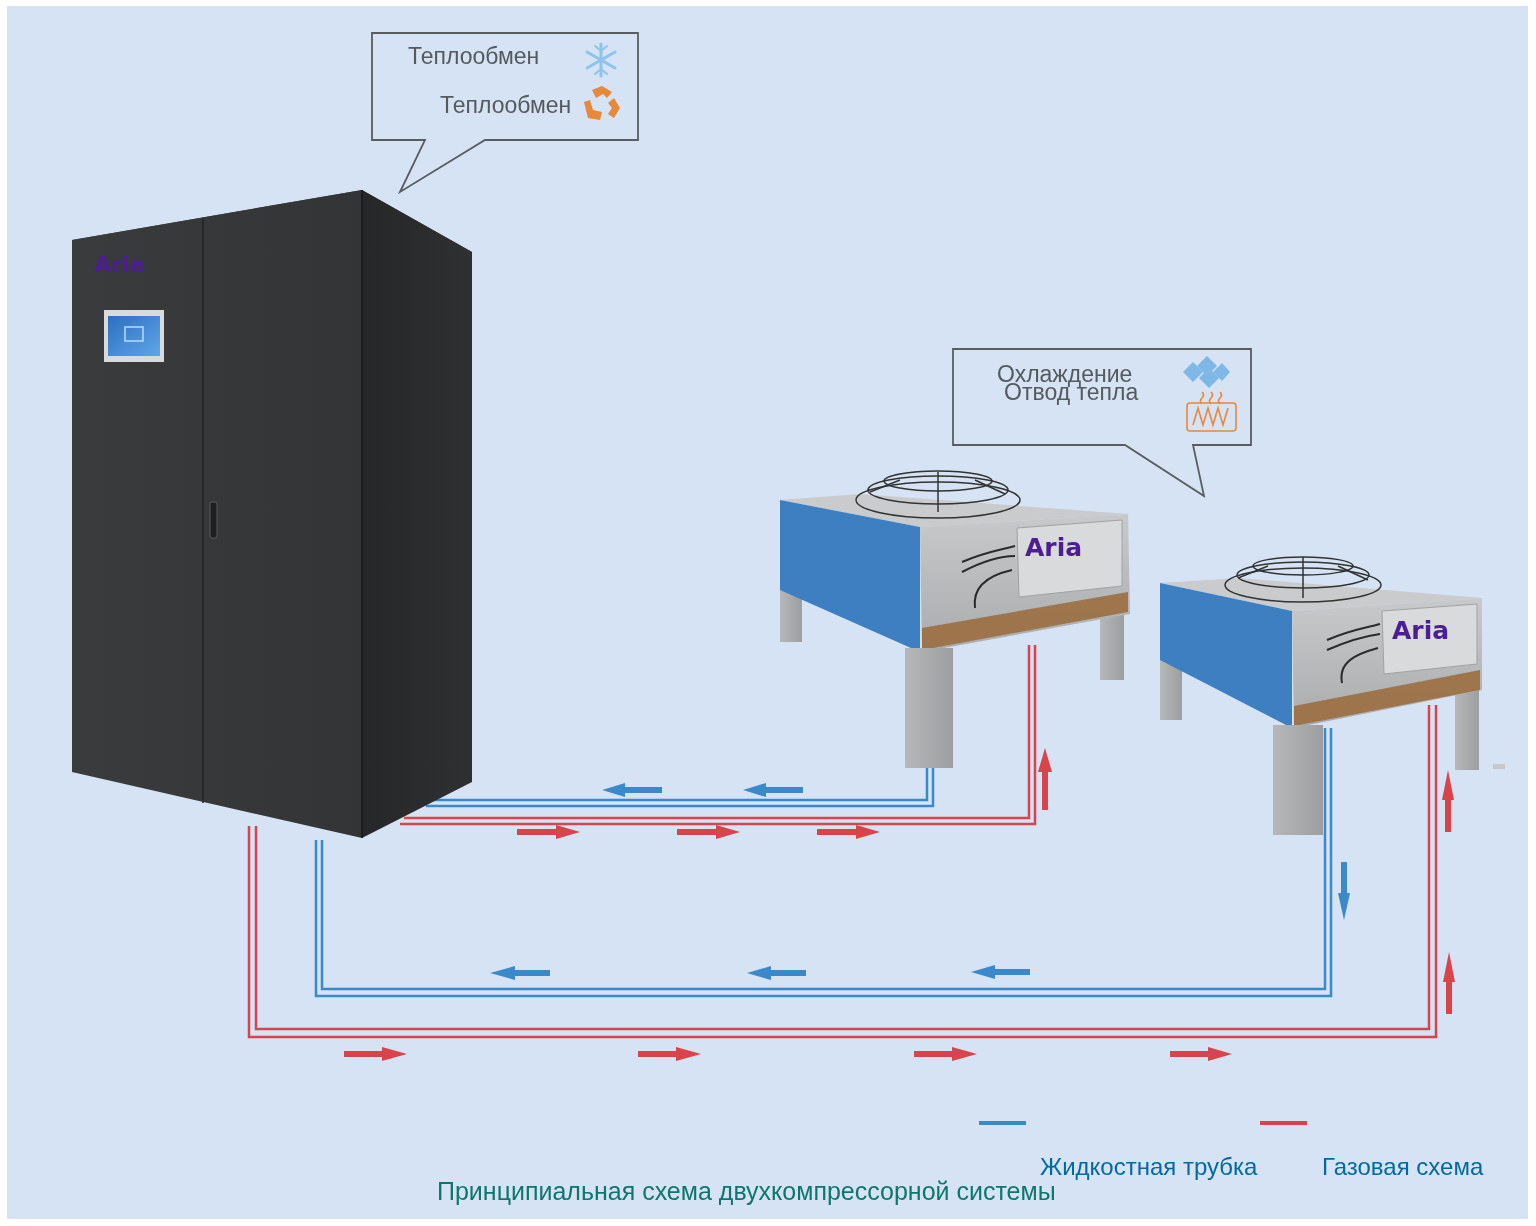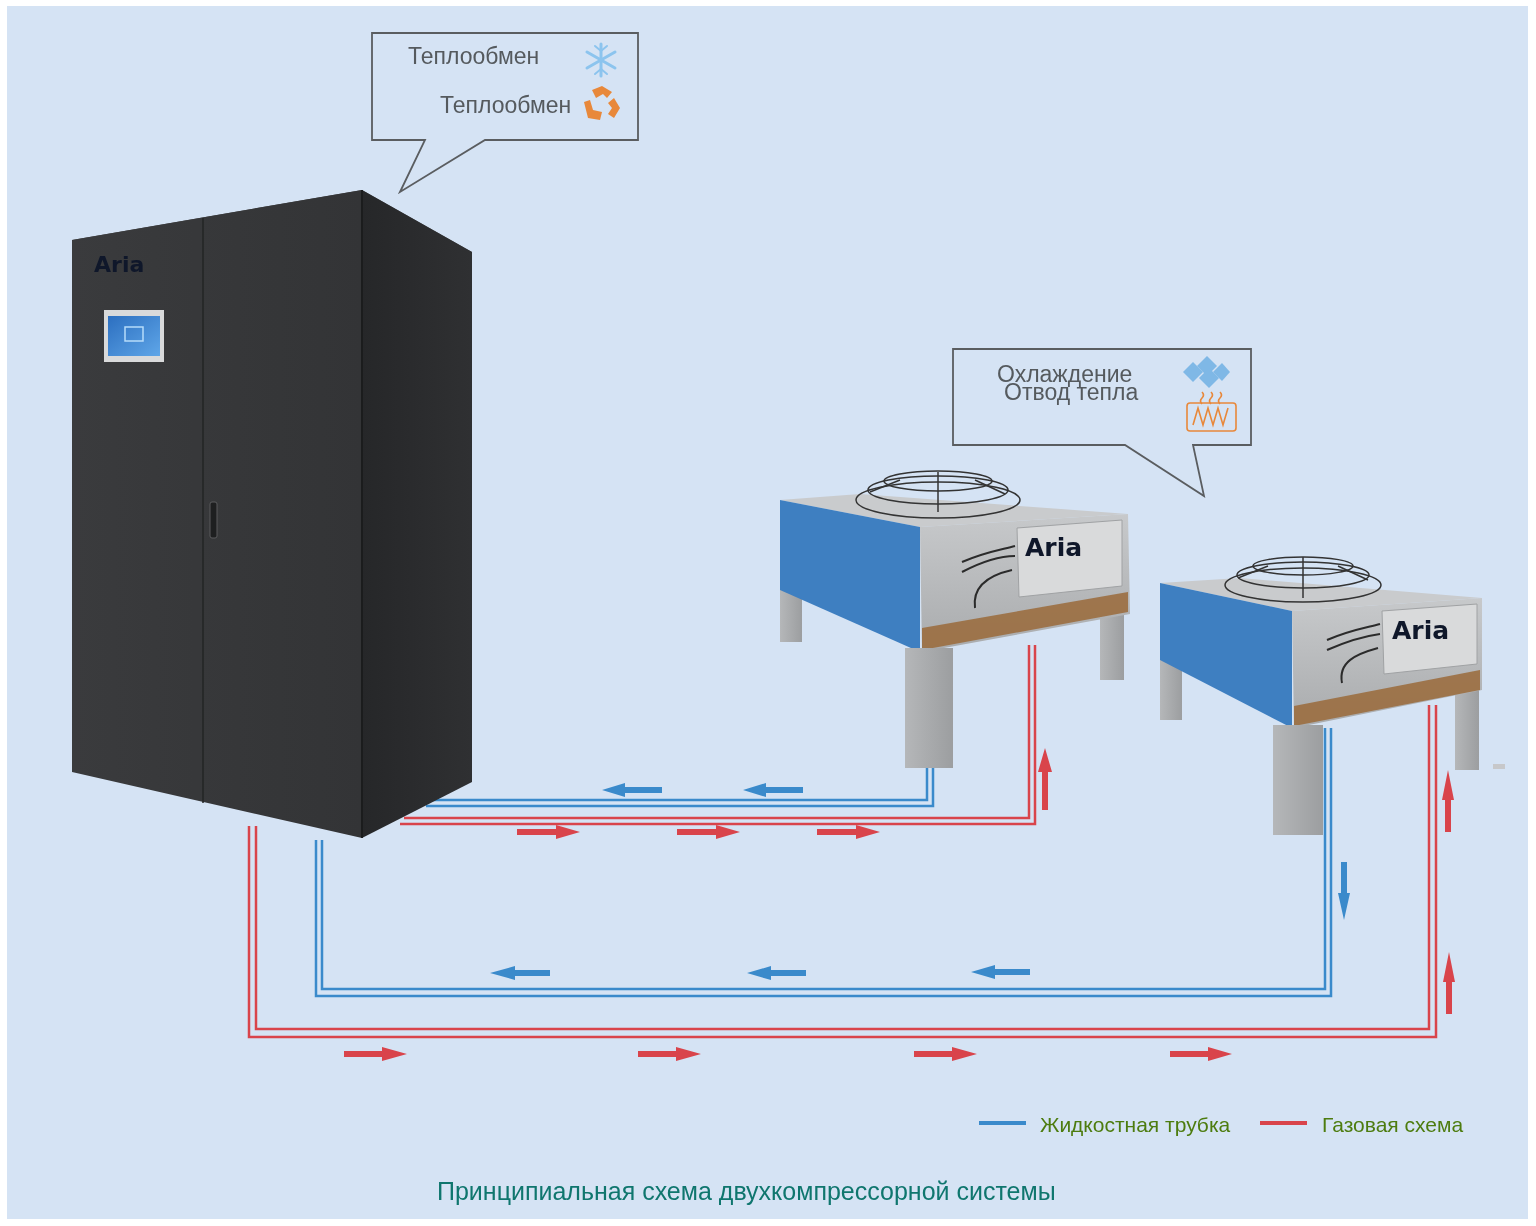--- a/index.html
+++ b/index.html
@@ -1,23 +1,23 @@
 <!DOCTYPE html>
 <html><head>
 <meta charset="utf-8">
 <style>
   html,body{margin:0;padding:0;background:#ffffff;}
   body{width:1536px;height:1226px;position:relative;overflow:hidden;font-family:"Liberation Sans",sans-serif;}
   #panel{position:absolute;left:7px;top:6px;width:1521px;height:1213px;background:#d5e3f4;}
   #diagram{position:absolute;left:0;top:0;width:1536px;height:1226px;}
   .txt{position:absolute;color:#555a5e;white-space:nowrap;}
   .callout-text{font-size:23px;}
-  .legend-text{font-size:21px;color:#4d7c0f;}
+  .legend-text{font-size:24px;color:#0369a1;margin-top:40px;}
   .caption{font-size:25px;color:#0f766e;}
-  .brand{position:absolute;font-weight:bold;color:#0f172a;font-family:"DejaVu Sans",sans-serif;text-align:center;}
+  .brand{position:absolute;font-weight:bold;color:#4c1d95;font-family:"DejaVu Sans",sans-serif;text-align:center;}
 </style>
 </head>
 <body>
 
 <div id="panel"></div>
 
 <svg id="diagram" xmlns="http://www.w3.org/2000/svg" width="1536" height="1226" viewBox="0 0 1536 1226">
   <defs>
     <linearGradient id="cabFront" x1="0" y1="0" x2="1" y2="0">
       <stop offset="0" stop-color="#3a3b3d"></stop>

